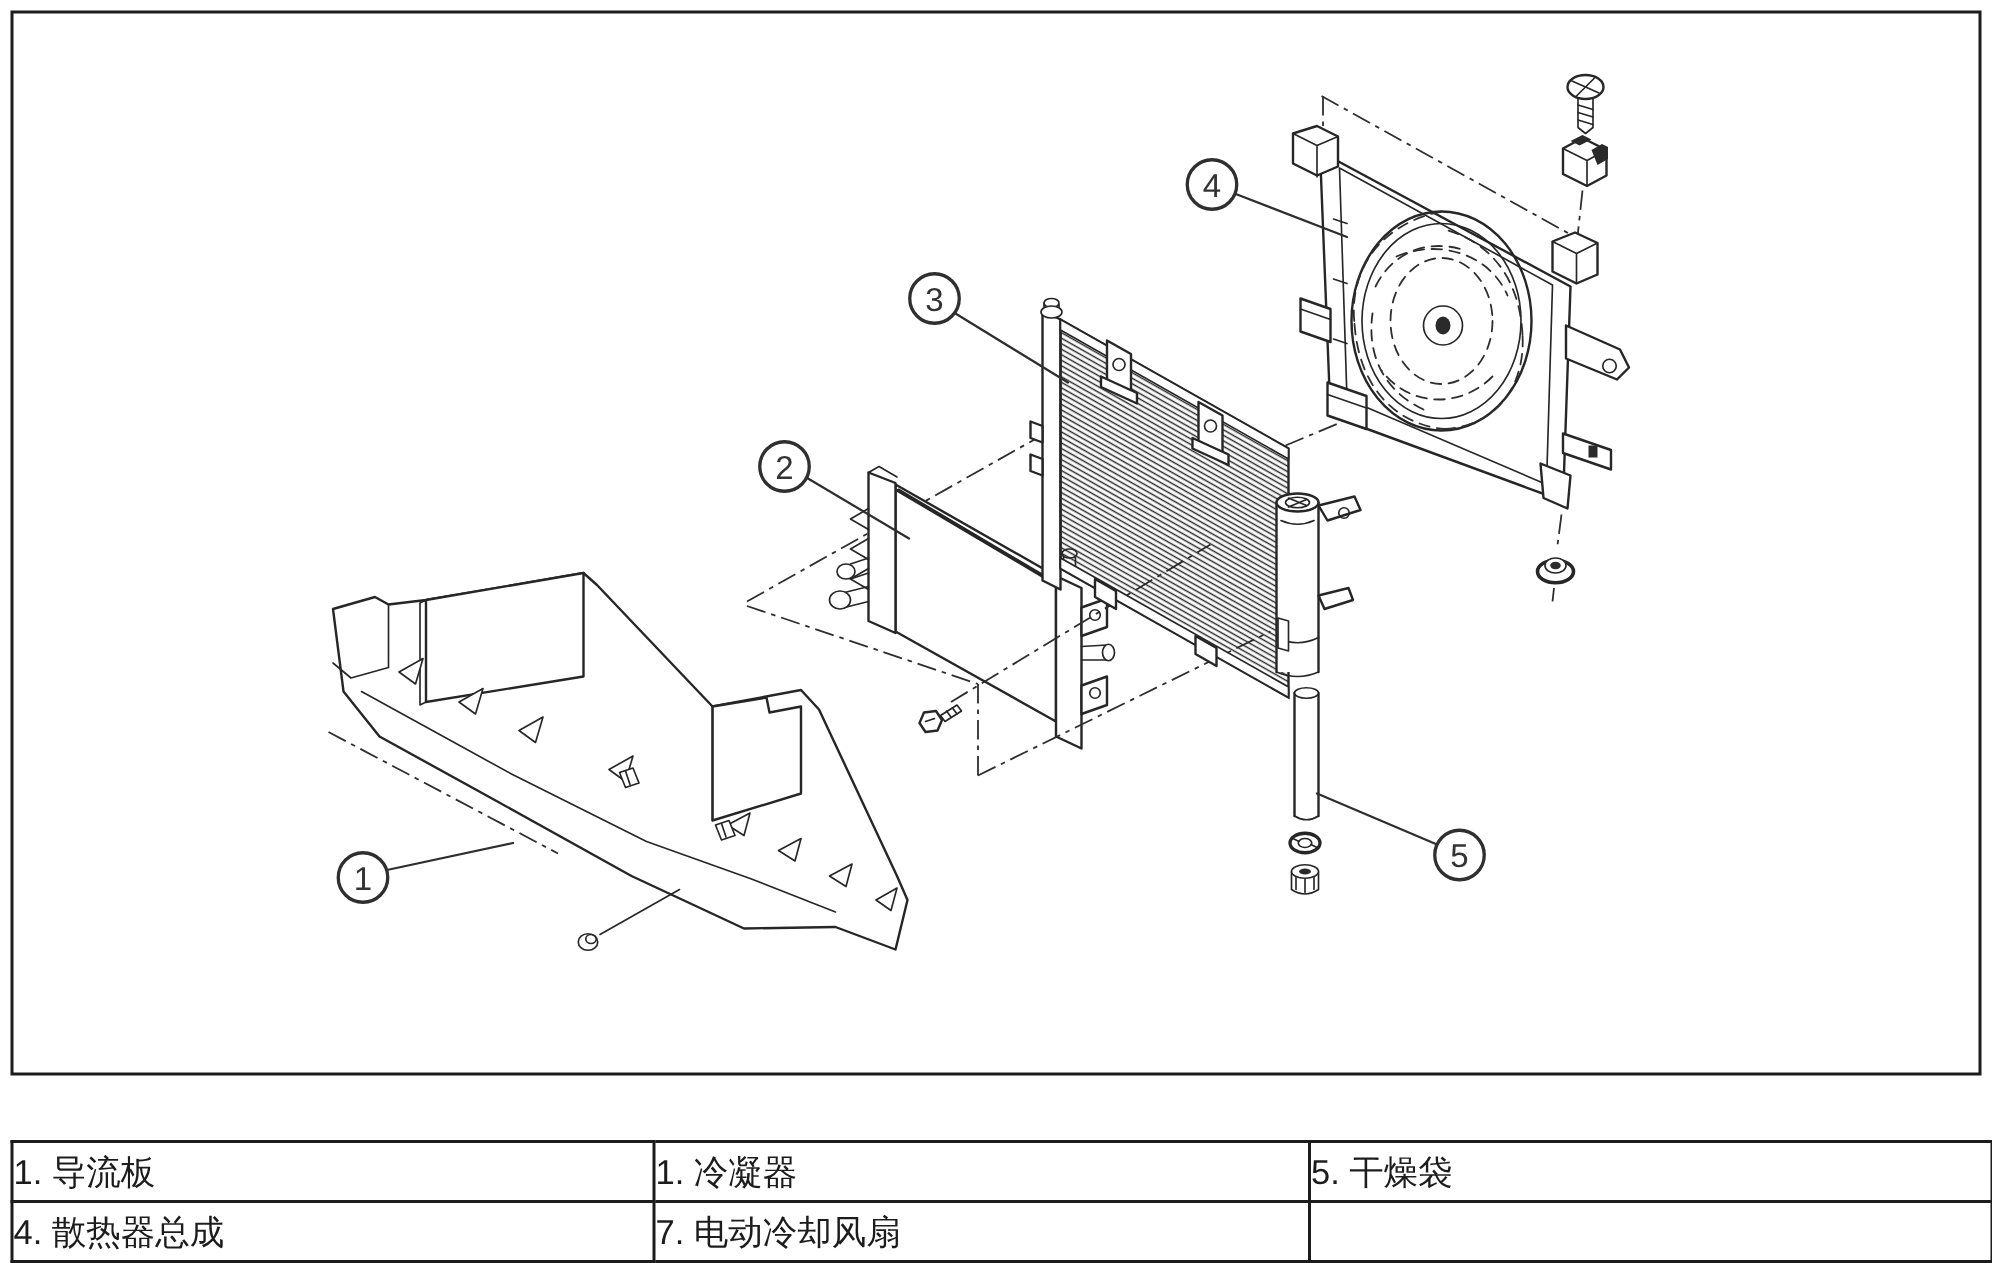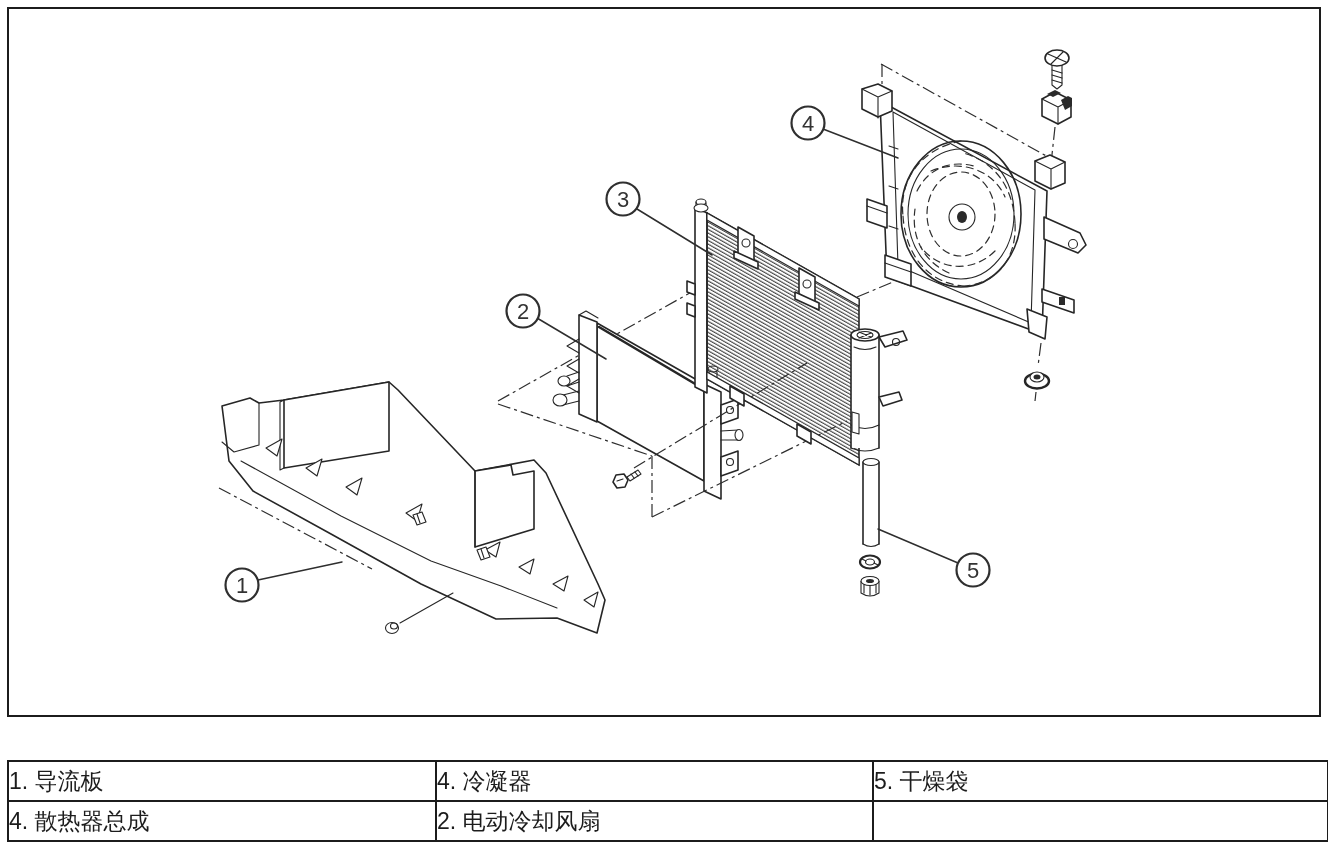--- a/index.html
+++ b/index.html
@@ -254,24 +254,24 @@
         <circle class="co" cx="972" cy="569" r="16.5"></circle>
         <text class="cot" x="972" y="577">5</text>
       </g>
     </svg>
   </div>
 
   <table class="legend">
     <tbody>
       <tr>
         <td class="col1">1. 导流板</td>
-        <td class="col2">4. 冷凝器</td>
+        <td class="col2">1. 冷凝器</td>
         <td class="col3">5. 干燥袋</td>
       </tr>
       <tr>
         <td class="col1">4. 散热器总成</td>
-        <td class="col2">2. 电动冷却风扇</td>
+        <td class="col2">7. 电动冷却风扇</td>
         <td class="col3"></td>
       </tr>
     </tbody>
   </table>
 
 </div>
 
 </body></html>

